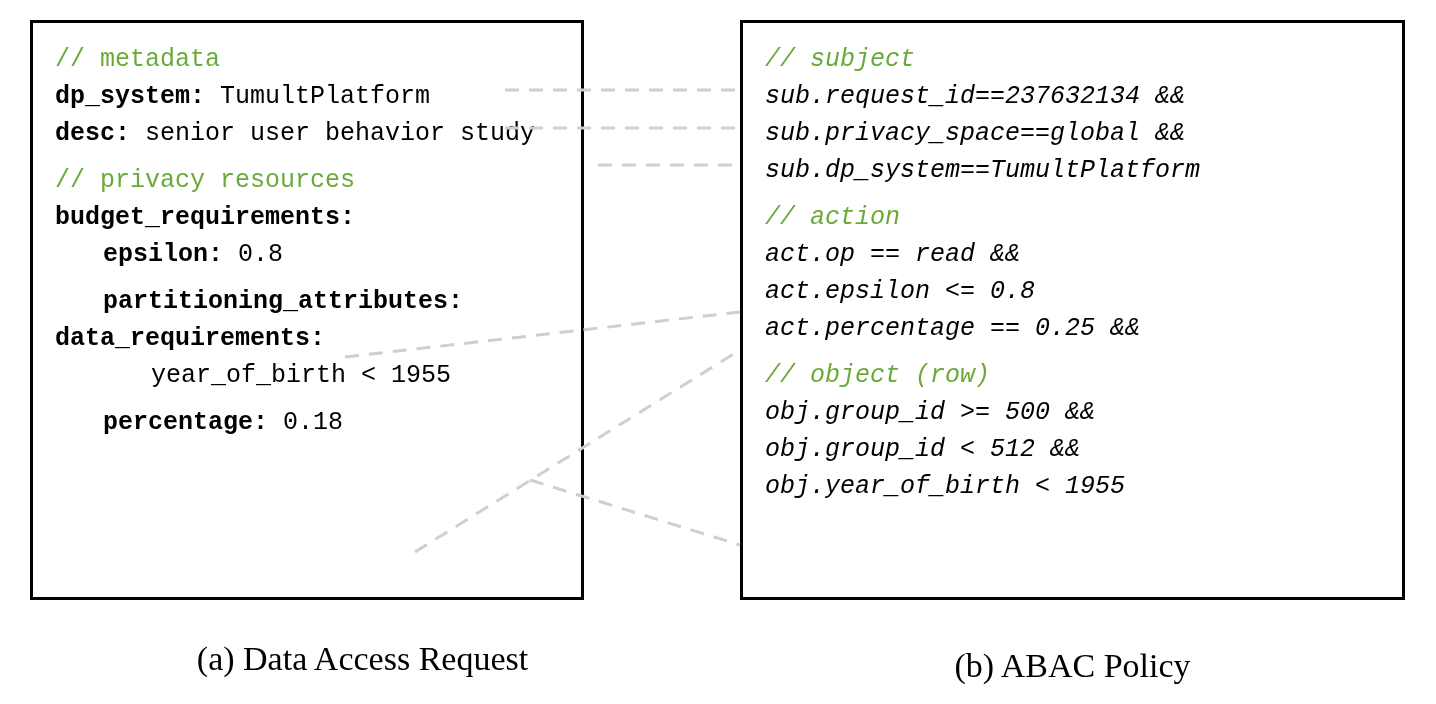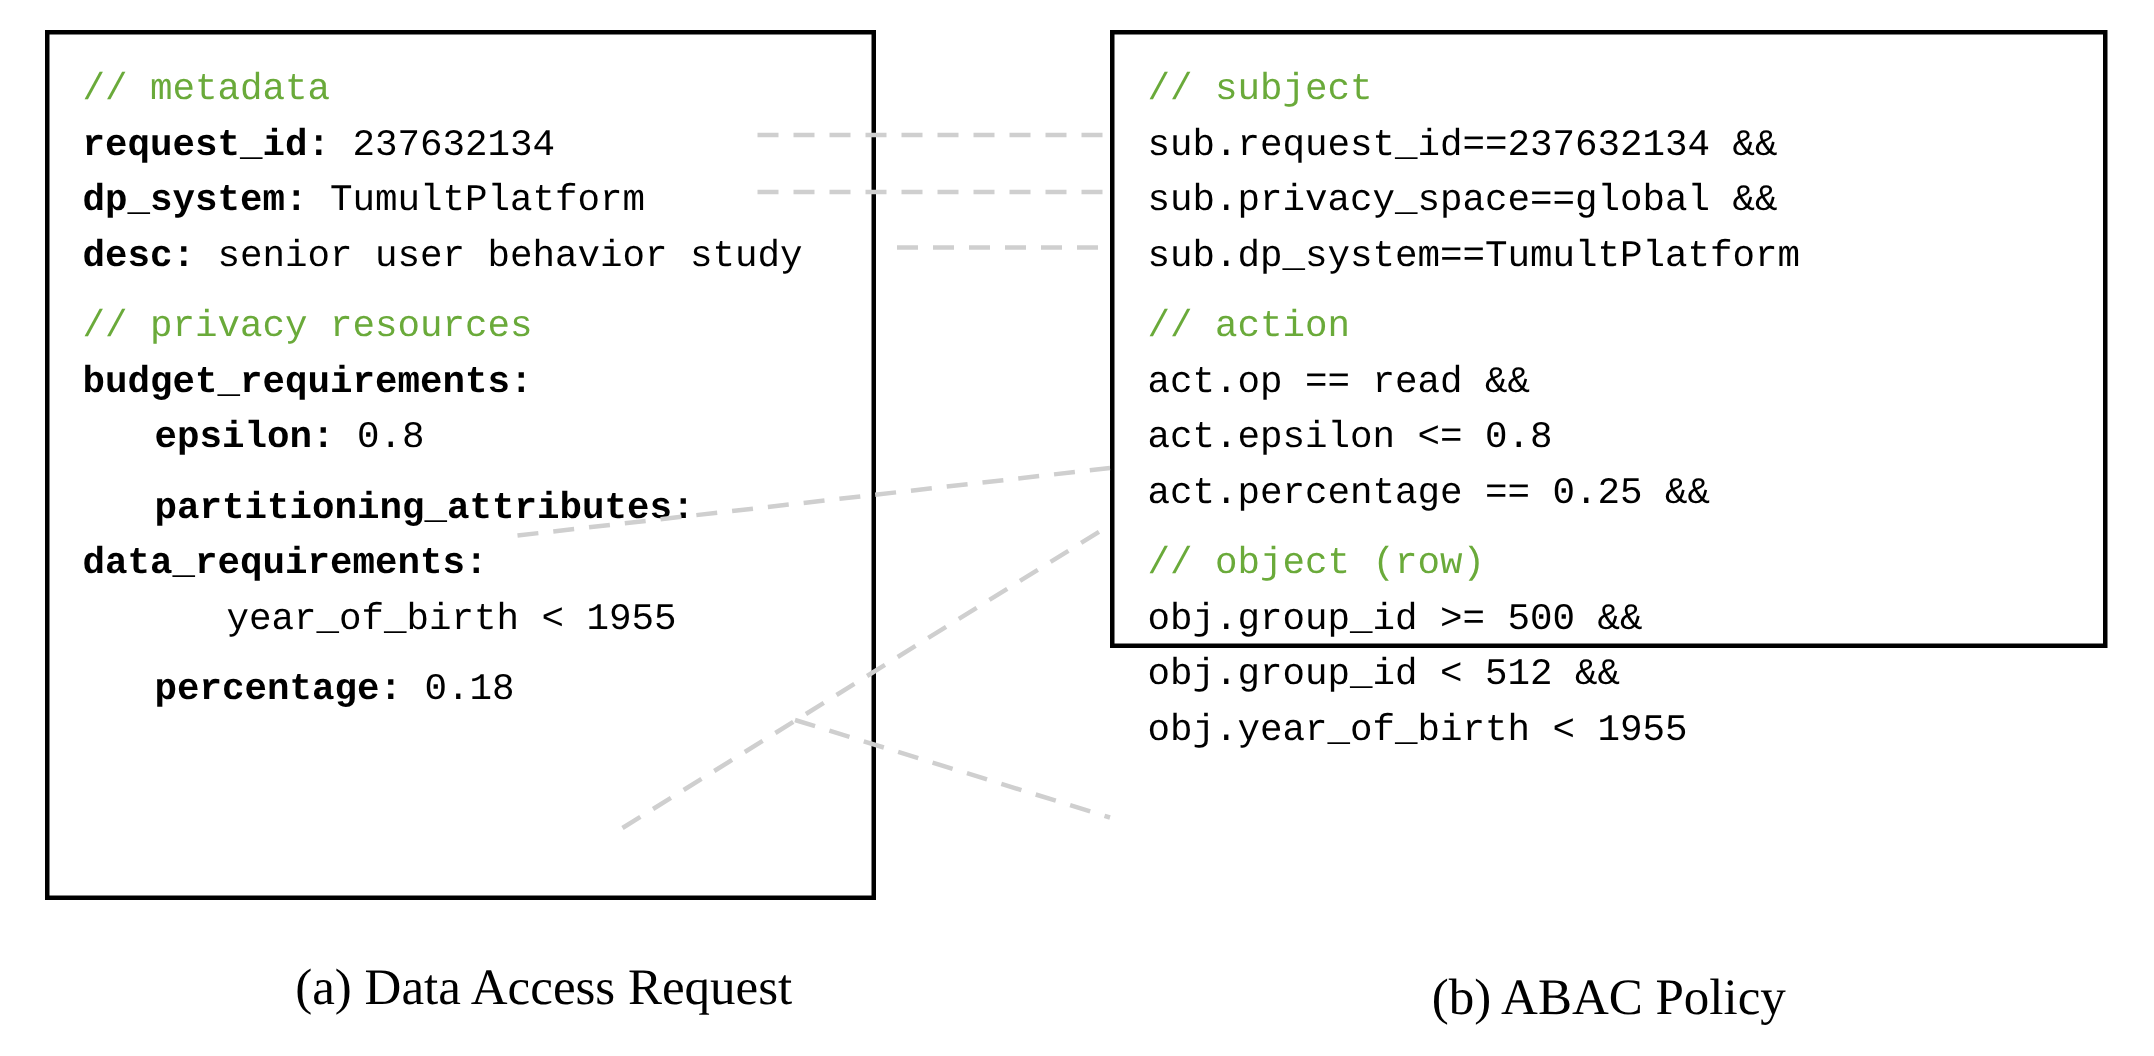--- a/index.html
+++ b/index.html
@@ -21,21 +21,22 @@
   .panel-left {
     left: 30px;
     top: 20px;
     width: 554px;
     height: 580px;
   }
   .panel-right {
     left: 740px;
     top: 20px;
     width: 665px;
-    height: 412px;
+    height: 580px;
+    font-style: italic;
   }
   .comment { color: #6aaa3a; }
   .kb { font-weight: bold; }
   .indent { padding-left: 48px; display: inline-block; }
   .indent2 { padding-left: 96px; display: inline-block; }
   .caption {
     position: absolute;
     font-family: "Times New Roman", Times, serif;
     font-size: 34px;
     text-align: center;
@@ -49,21 +50,20 @@
     pointer-events: none;
   }
   .row { white-space: pre; }
   .gap { height: 10px; }
 </style>
 </head>
 <body>
 
 <div class="panel panel-left">
   <div class="row"><span class="comment">// metadata</span></div>
-  <div class="row"><span class="kb">request_id:</span><span> 237632134</span></div>
   <div class="row"><span class="kb">dp_system:</span><span> TumultPlatform</span></div>
   <div class="row"><span class="kb">desc:</span><span> senior user behavior study</span></div>
   <div class="gap"></div>
   <div class="row"><span class="comment">// privacy resources</span></div>
   <div class="row"><span class="kb">budget_requirements:</span></div>
   <div class="row"><span class="indent"><span class="kb">epsilon:</span><span> 0.8</span></span></div>
   <div class="gap"></div>
   <div class="row"><span class="indent kb">partitioning_attributes:</span></div>
   <div class="row"><span class="kb">data_requirements:</span></div>
   <div class="row"><span class="indent2">year_of_birth &lt; 1955</span></div>

